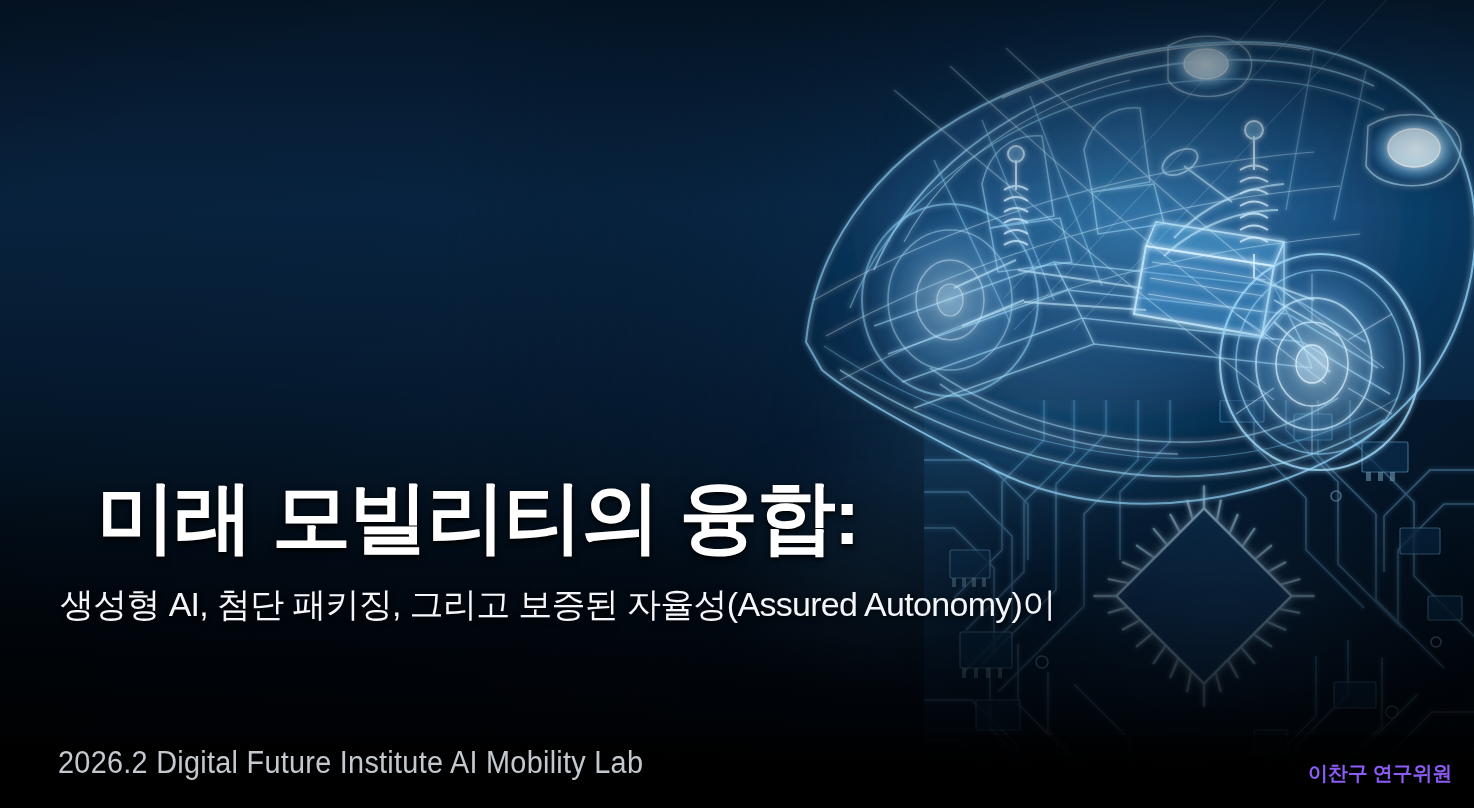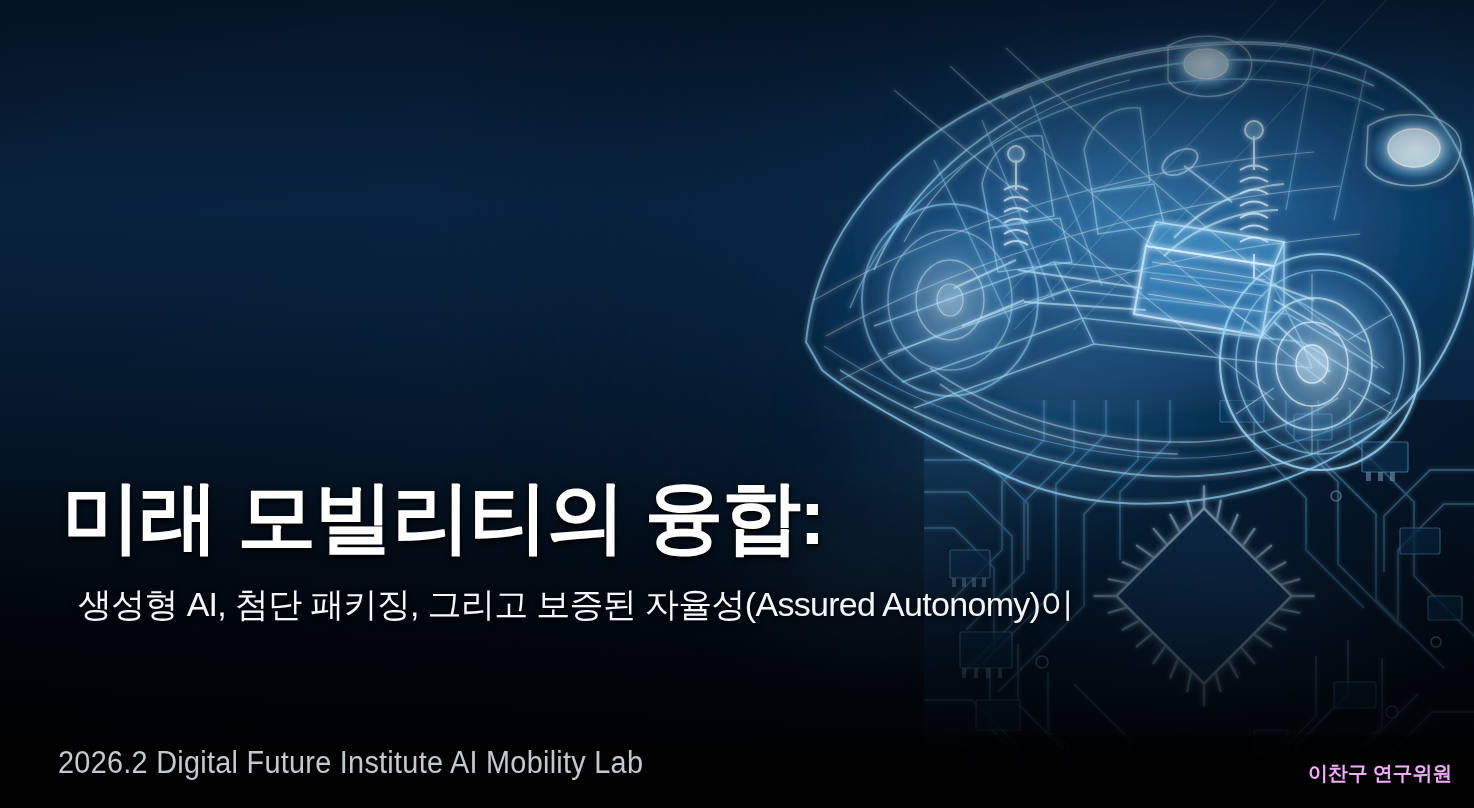--- a/index.html
+++ b/index.html
@@ -72,48 +72,48 @@
   
   .title{
     position:absolute;left:62px;top:228px;
     font-size:79px;font-weight:800;line-height:1.46;
     letter-spacing:-1.6px;
     color:#ffffff;
     text-shadow:0 3px 7px rgba(0,0,0,.80),0 1px 2px rgba(0,0,0,.9);
     white-space:pre;
     z-index:6;
   }
-  .title .tl{display:block;}
+  .title .tl{display:block;text-align:right;}
 
   .subtitle{
     position:absolute;left:60px;top:481px;
     font-size:34px;font-weight:400;line-height:1.46;
     letter-spacing:-.7px;
     color:#f3f7fb;
     text-shadow:0 2px 6px rgba(0,0,0,.85);
     white-space:pre;
     z-index:6;
   }
-  .subtitle .sl{display:block;margin-left:18px;}
+  .subtitle .sl{display:block;}
 
   .footer-left{
     position:absolute;left:58px;top:745px;
     font-size:31px;font-weight:400;
     letter-spacing:.3px;
     color:#c3c9cf;
     transform:scaleX(.93);transform-origin:left center;
     text-shadow:0 1px 3px rgba(0,0,0,.9);
     white-space:nowrap;
     z-index:6;
   }
   .footer-right{
     position:absolute;right:22px;top:760px;
     font-size:20px;font-weight:600;
     letter-spacing:-.2px;
-    color:#f0abfc;
+    color:#8b5cf6;
     text-shadow:0 1px 3px rgba(0,0,0,.9);
     white-space:nowrap;
     z-index:6;
   }
 </style>
 </head>
 <body>
 
 <div id="slide">
 

